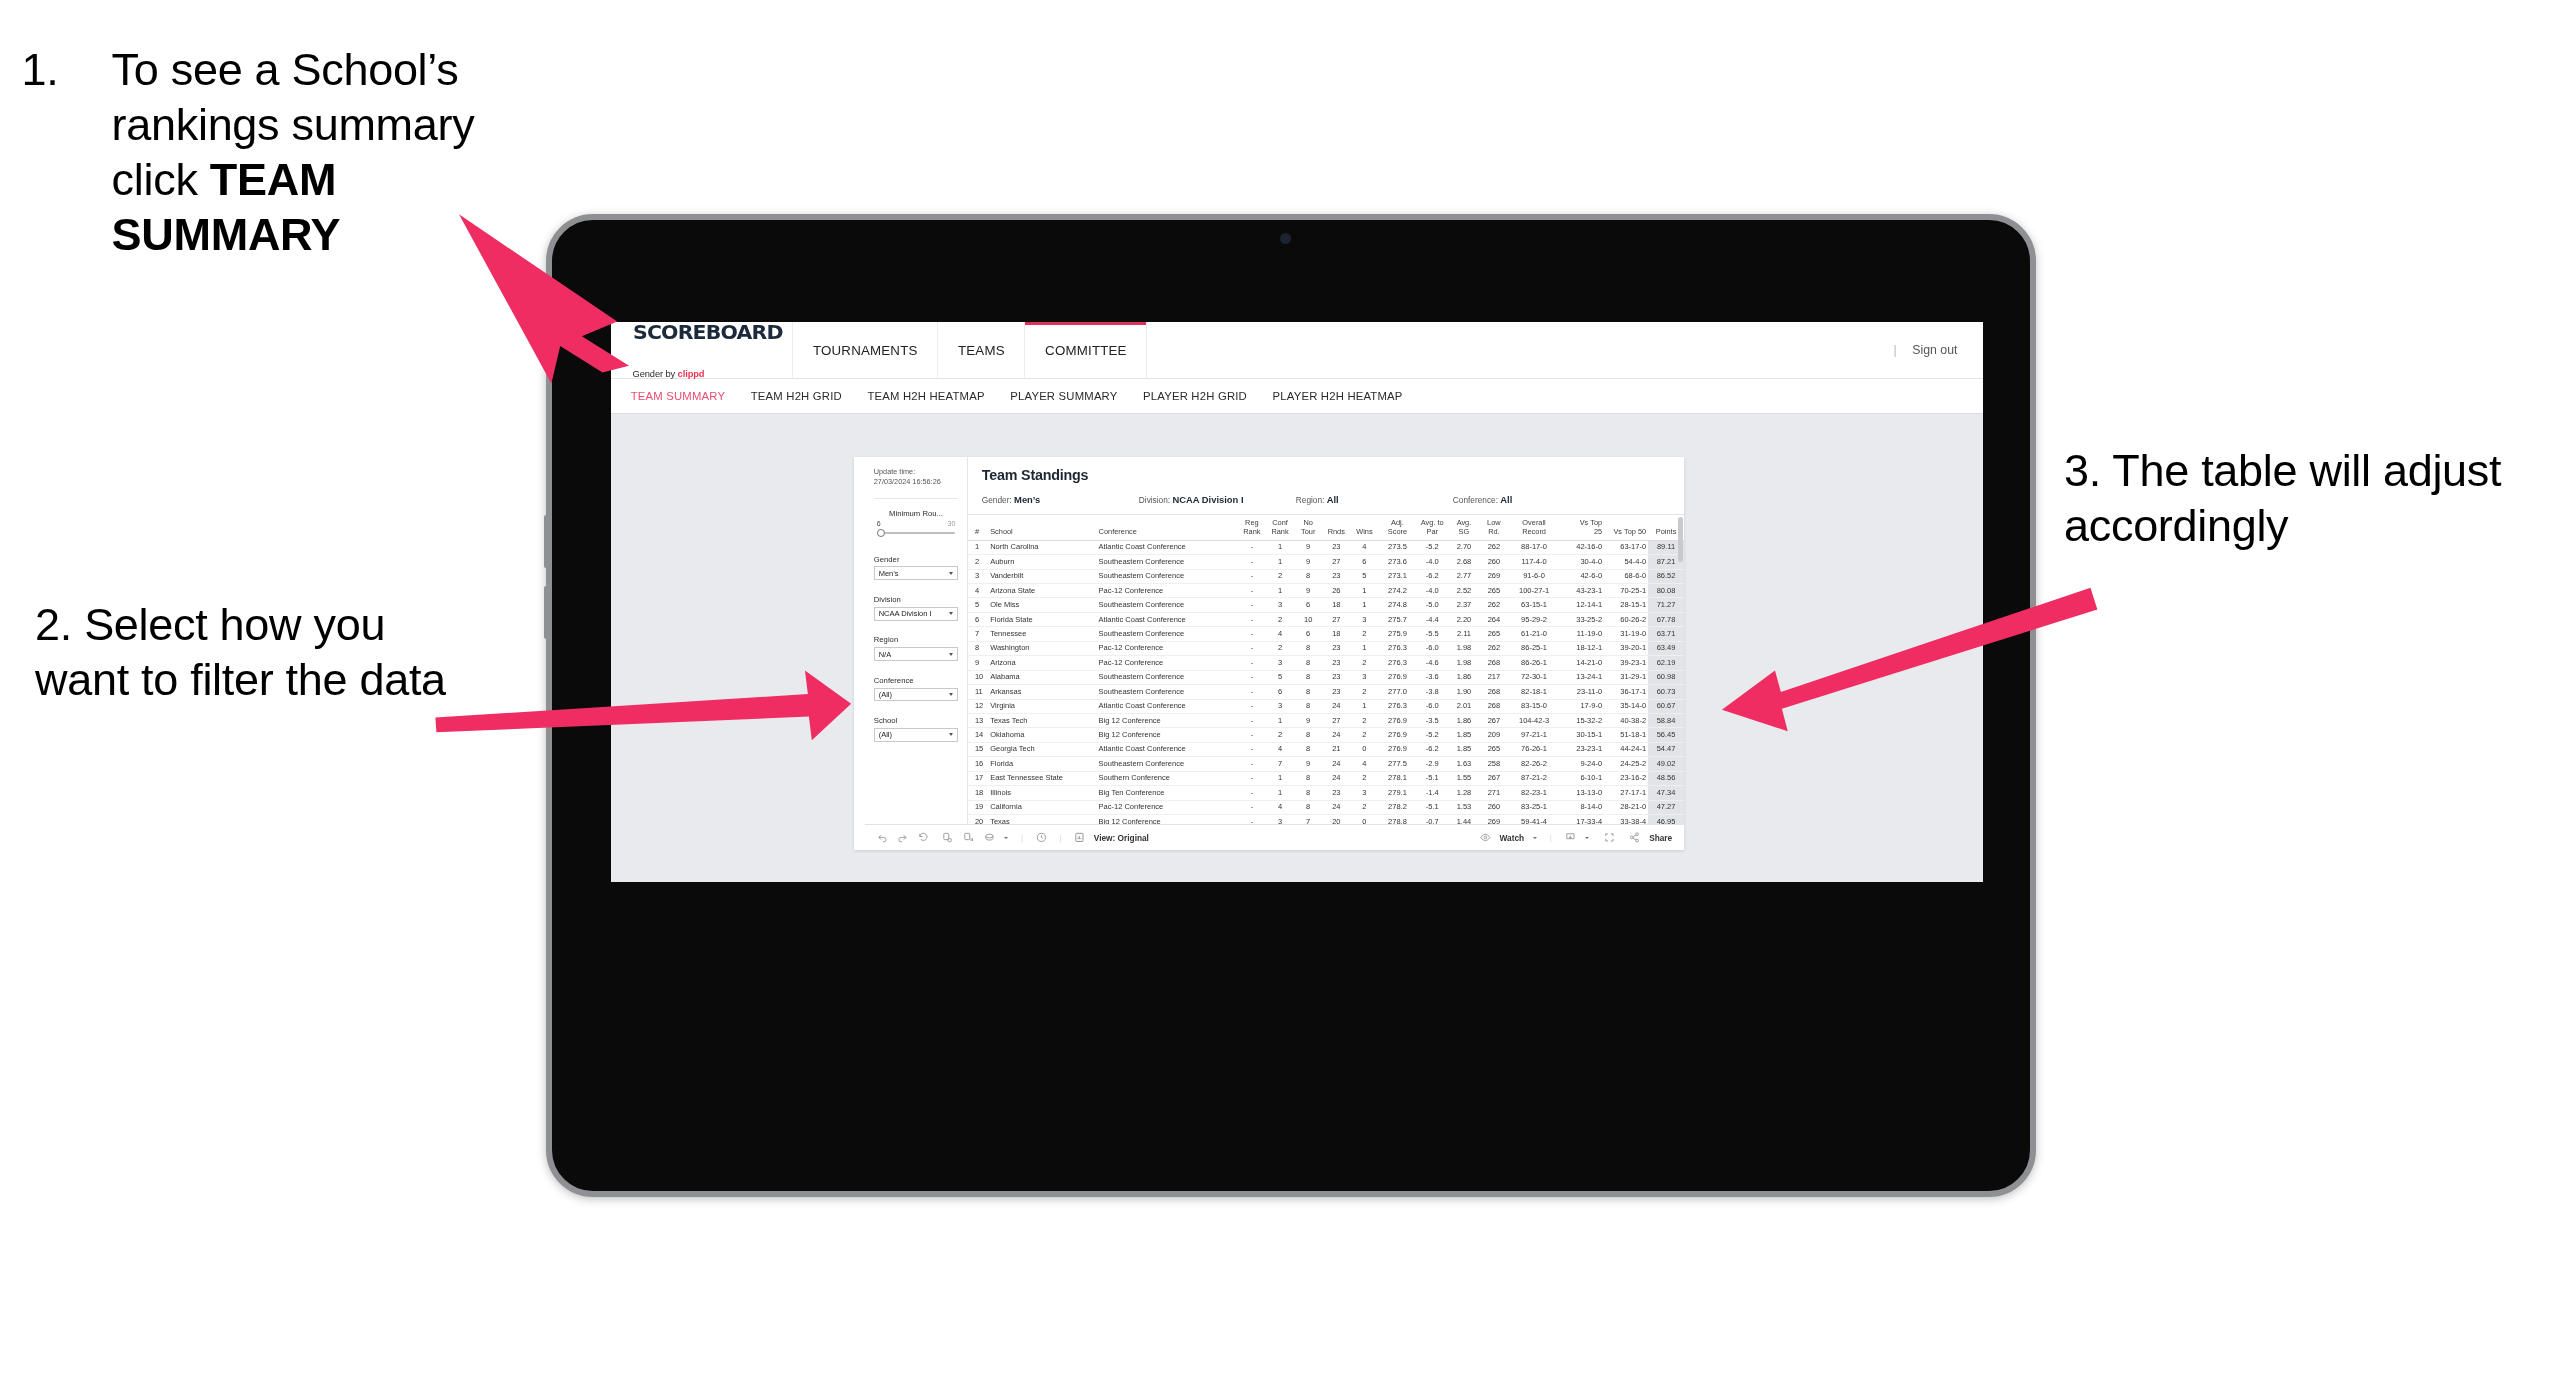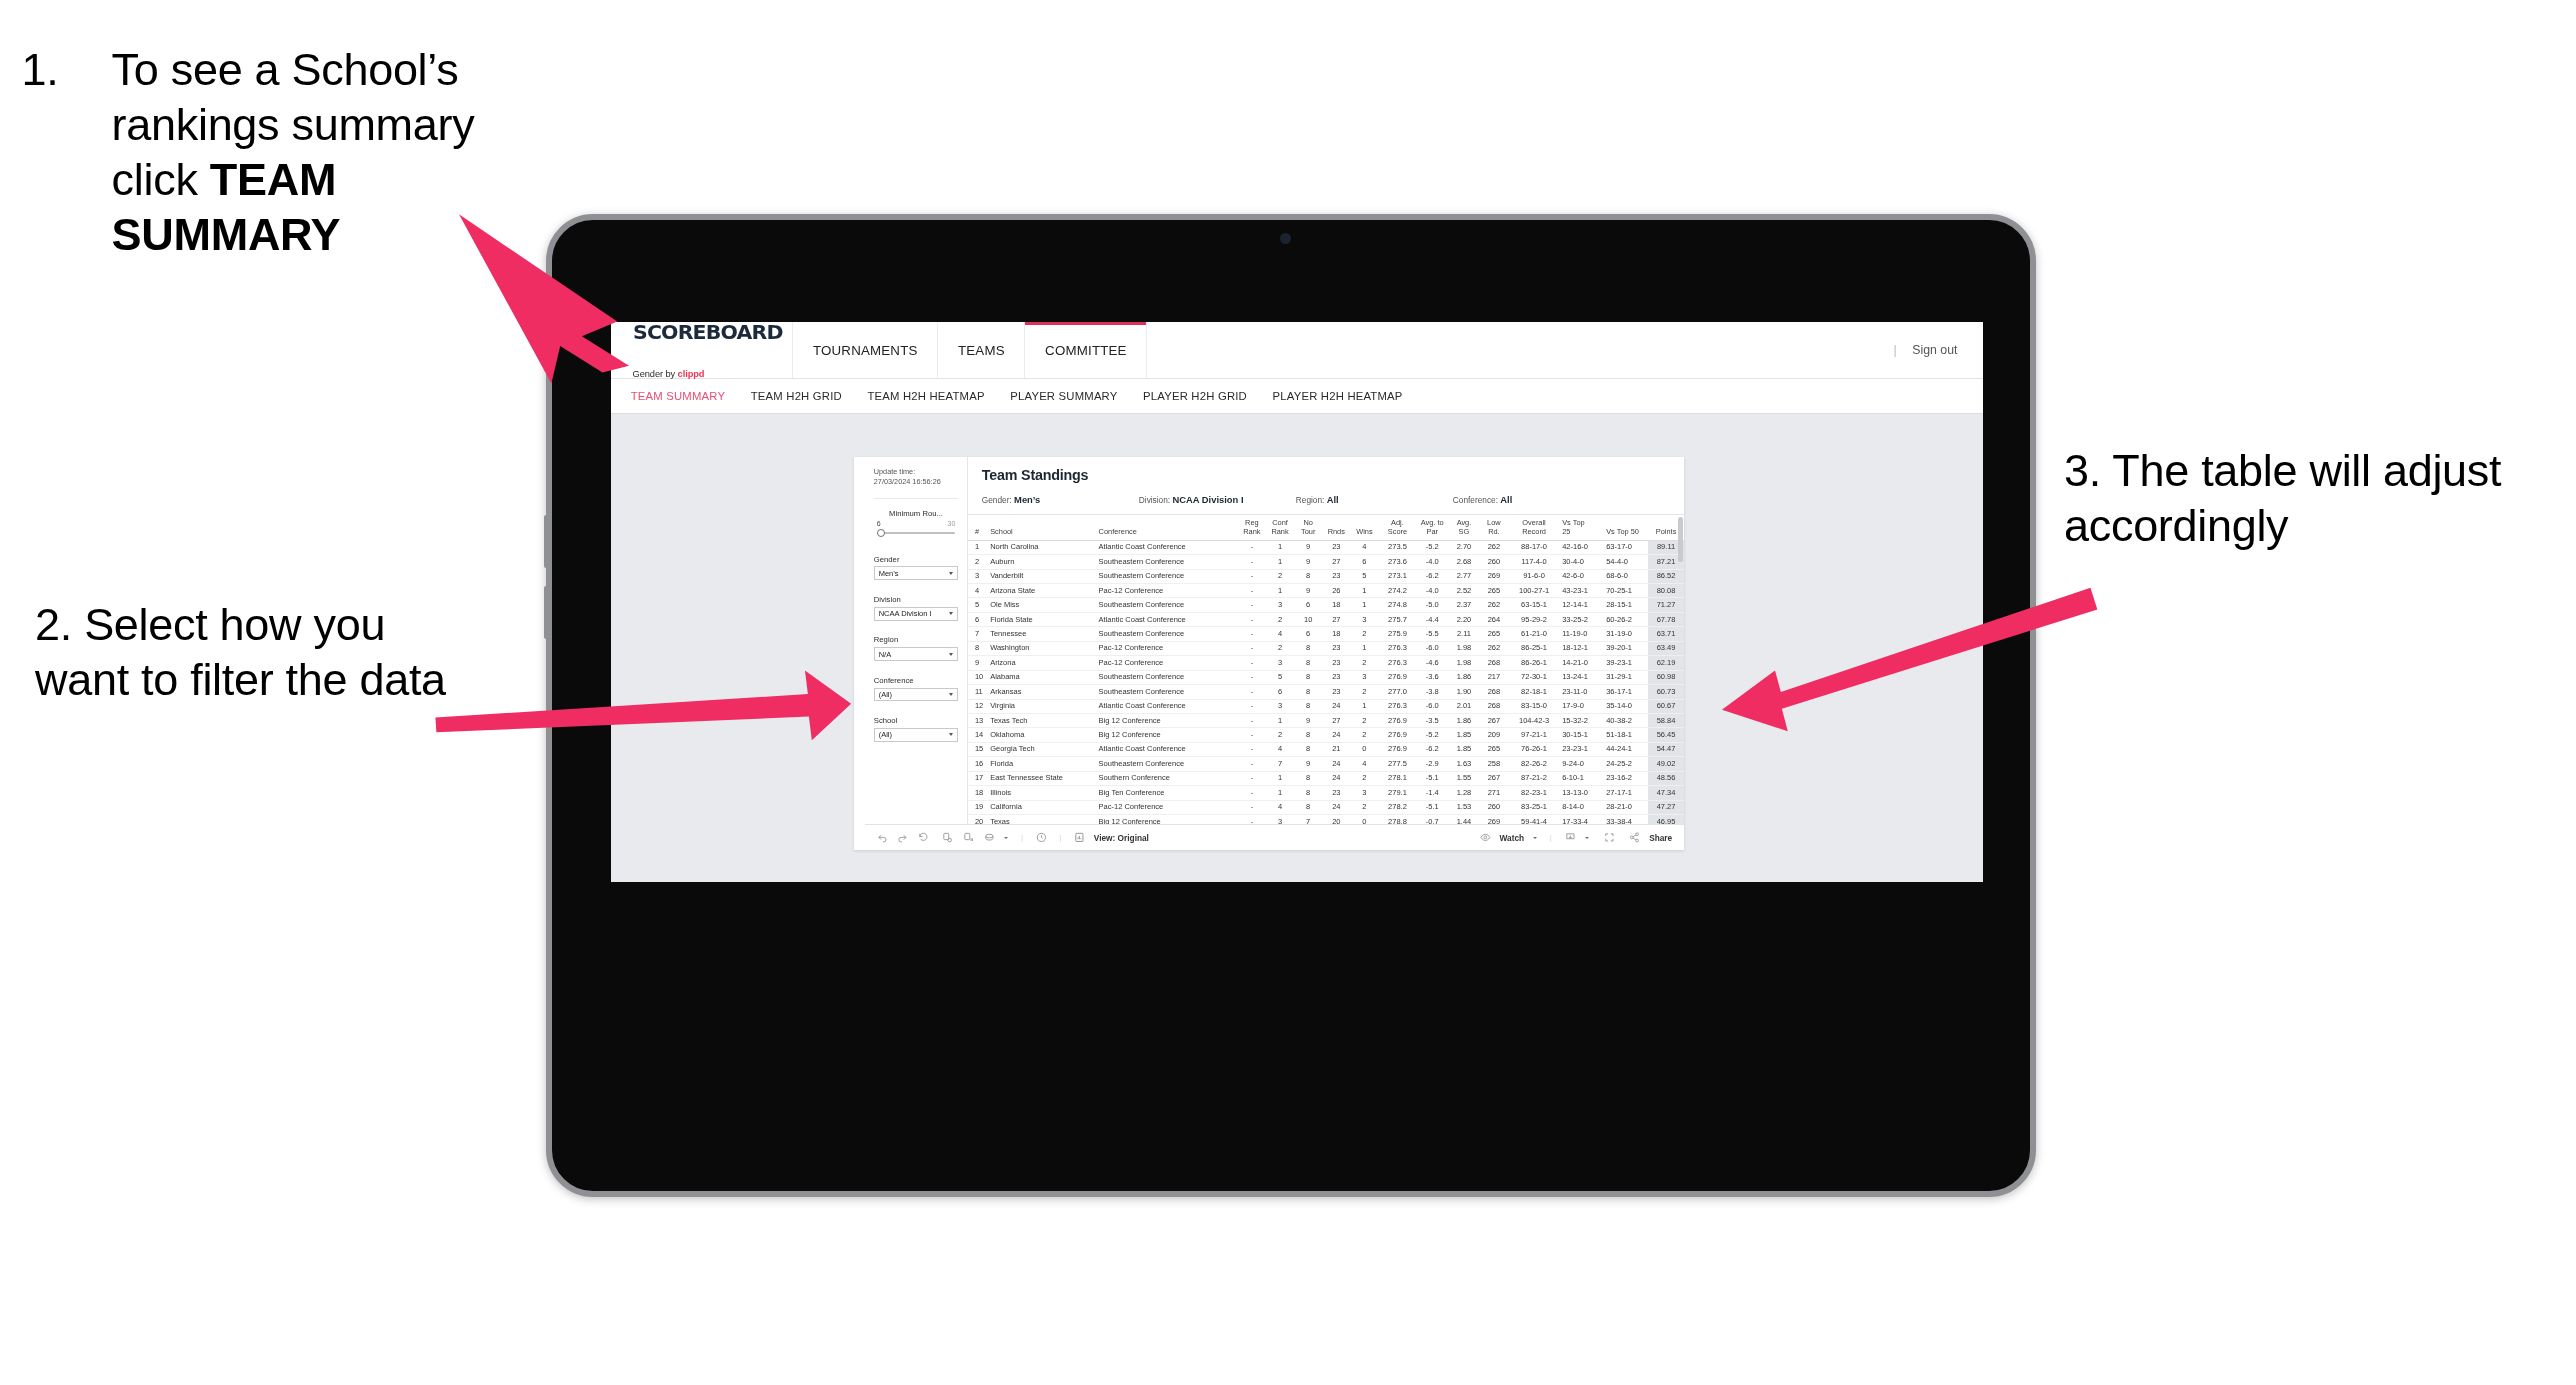--- a/index.html
+++ b/index.html
@@ -152,21 +152,21 @@
     padding: 2.6px 2px; border-bottom: 1px solid #eeeff0; line-height: 1.1;
     white-space: nowrap; overflow: hidden;
   }
   .c-rank  { width: 19.7px; text-align: left; padding-left: 6.9px !important; }
   .c-school{ width: 106px; text-align: left; }
   .c-conf  { width: 138px; text-align: left; }
   .c-num   { width: 27.5px; text-align: center; }
   .c-n2    { width: 31px; text-align: center; }
   .c-score { width: 37px; text-align: center; }
   .c-rec   { width: 51px; text-align: center; }
-  .c-vs    { width: 43px; text-align: left; }
+  .c-vs    { width: 43px; text-align: right; }
   .c-pts   { width: 35px; text-align: center; }
   td.c-pts { background: #e3e4e7; color: #333; }
   .vscroll {
     position: absolute; right: 1px; top: 2px; width: 4.9px; height: 45px;
     background: #c9cacd; border-radius: 2.9px;
   }
 
   
   .viz-toolbar {
     height: 25.6px; border-top: 1px solid #e2e3e5; background: #fff;

